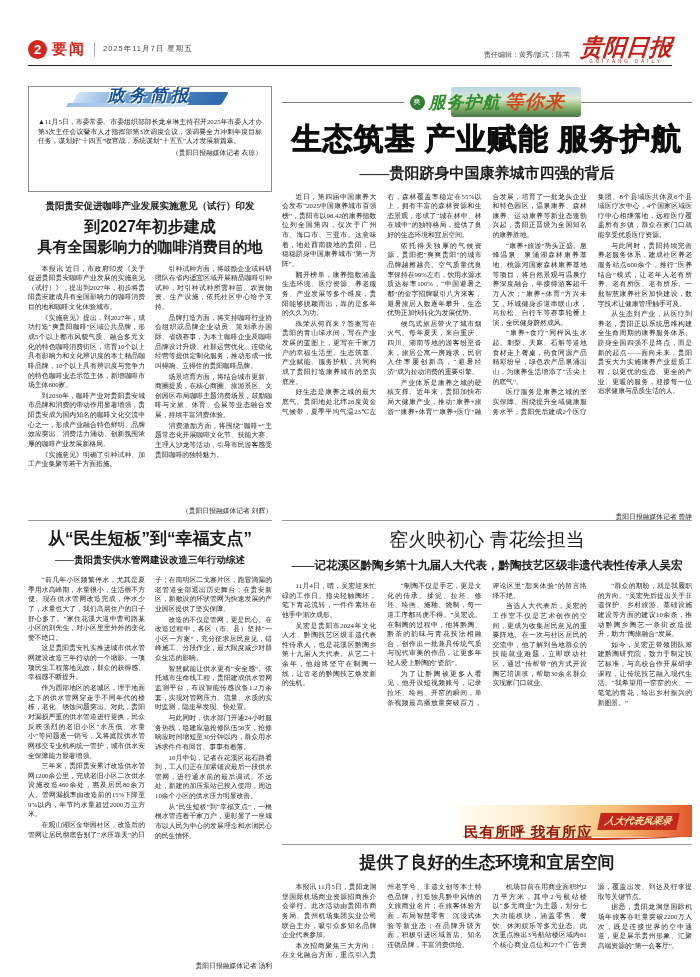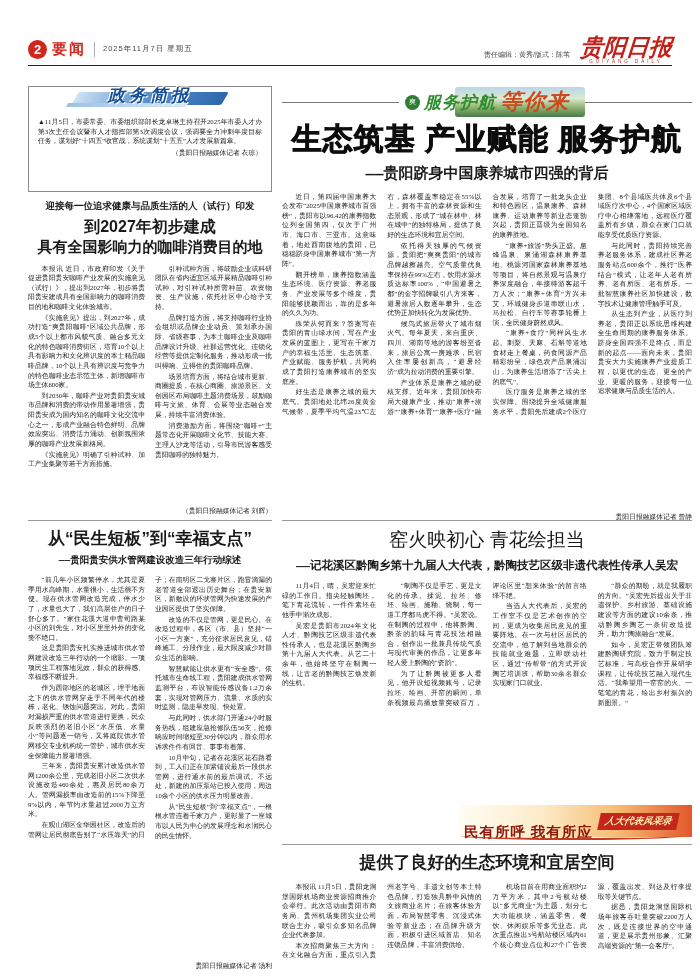--- a/index.html
+++ b/index.html
@@ -44,21 +44,21 @@
                  text-shadow:1px 1px 0 #fff, -1px -1px 0 #fff; }
   .brief-body { font-family:"Liberation Serif","DejaVu Serif",serif;
                 font-size:6.8px; line-height:1.42; text-align:justify; color:#222; }
   .brief-byline { font-size:6.8px; text-align:right; margin-top:2px;
                   font-family:"Liberation Serif","DejaVu Serif",serif; }
 
   
   .kicker { font-size:9.5px; font-weight:bold; text-align:center; }
   .t-big1 { font-size:16px; font-weight:900; text-align:center; line-height:1.25; }
   .t-big2 { font-size:15px; font-weight:900; text-align:center; line-height:1.3; }
-  .subtitle { font-weight:bold; text-align:center; font-family:Liberation Mono, monospace; }
+  .subtitle { font-weight:bold; text-align:center; font-family:Liberation Serif, serif; }
   .article-body { text-align:justify; overflow:hidden; }
   .article-body p { font-family:"Liberation Serif","DejaVu Serif",serif;
                     font-size:6.8px; line-height:1.42; text-indent:2em; color:#222;
                     margin-bottom:1px; }
   .byline { font-size:6.8px; text-align:right; margin-top:2px;
             font-family:"Liberation Serif","DejaVu Serif",serif; color:#222; }
 
   
   .coffee { position:absolute; left:28px; top:200px; width:244px; }
   .coffee .article-body { column-count:2; column-gap:10px; height:240px; margin-top:7px; }
@@ -76,21 +76,21 @@
   .banner-center { position:relative; display:flex; align-items:center; padding:0 6px; height:34px; }
   .banner-thumb { position:absolute; right:-10px; top:2px; width:130px; height:30px; z-index:0;
                   border-radius:3px;
                   background:linear-gradient(180deg,#b8d6e8 0%,#dce9d2 38%,#8db470 68%,#49794b 100%); }
   .banner-logo { width:15px; height:15px; border-radius:50%; background:#2e7d32; color:#fff;
                  font-size:7px; display:flex; align-items:center; justify-content:center;
                  z-index:1; margin-right:4px; flex:none; }
   .banner-green { z-index:1; color:#2e8b2e; font-family:"DejaVu Serif","Liberation Serif",serif;
                   font-weight:900; font-style:italic; font-size:17px; letter-spacing:1px; }
   .banner-red { z-index:1; color:#cc4a1d; font-family:"DejaVu Serif","Liberation Serif",serif;
-                font-weight:900; font-style:italic; font-size:22px; letter-spacing:1px; margin-left:4px; }
+                font-weight:900; font-style:italic; font-size:19px; letter-spacing:1px; margin-left:4px; }
 
   
   .main-art { position:absolute; left:282px; top:122px; width:410px; }
   .main-headline { font-size:30px; font-weight:900; text-align:center; letter-spacing:1px;
                    color:#0d0d0d; -webkit-text-stroke:0.8px #0d0d0d; line-height:1.15; }
   .main-art .subtitle { font-size:15px; margin-top:7px; }
   .main-art .article-body { column-count:4; column-gap:11px; height:318px; margin-top:9px; }
 
   
   .ceramics { position:absolute; left:282px; top:527px; width:410px; }
@@ -135,21 +135,21 @@
   <div class="brief-head">
     <div class="brief-swoosh"></div>
     <div class="brief-swoosh2"></div>
     <div class="brief-title">政务简报</div>
   </div>
   <div class="brief-body">▲11月5日，市委常委、市委组织部部长龙卓琳主持召开2025年市委人才办第3次主任会议暨市人才指挥部第3次调度会议，强调要全力冲刺年度目标任务，谋划好“十四五”收官战，系统谋划“十五五”人才发展新篇章。</div>
   <div class="brief-byline">（贵阳日报融媒体记者 衣琼）</div>
 </div>
 
 <div class="coffee">
-  <div class="kicker">迎接每一位追求健康与品质生活的人（试行）印发</div>
+  <div class="kicker">贵阳贵安促进咖啡产业发展实施意见（试行）印发</div>
   <div class="t-big1" style="margin-top:4px;">到2027年初步建成</div>
   <div class="t-big2">具有全国影响力的咖啡消费目的地</div>
   <div class="article-body">
       <p>本报讯 近日，市政府印发《关于促进贵阳贵安咖啡产业发展的实施意见（试行）》，提出到2027年，初步将贵阳贵安建成具有全国影响力的咖啡消费目的地和咖啡文化体验城市。</p>
       <p>《实施意见》提出，到2027年，成功打造“爽贵阳咖啡”区域公共品牌，形成5个以上都市风貌气质、融合多元文化的特色咖啡消费街区，培育10个以上具有影响力和文化辨识度的本土精品咖啡品牌，10个以上具有辨识度与竞争力的特色咖啡业态示范主体，新增咖啡市场主体600家。</p>
       <p>到2030年，咖啡产业对贵阳贵安城市品牌和消费的带动作用显著增强，贵阳贵安成为国内知名的咖啡文化交流中心之一，形成产业融合特色鲜明、品牌效应突出、消费活力涌动、创新氛围浓厚的咖啡产业发展新格局。</p>
       <p>《实施意见》明确了引种试种、加工产业集聚等若干方面措施。</p>
       <p>引种试种方面，将鼓励企业或科研团队在省内适宜区域开展精品咖啡引种试种，对引种试种所需种苗、农资物资、生产设施，依托社区中心给予支持。</p>
       <p>品牌打造方面，将支持咖啡行业协会组织或品牌企业动员、策划承办国际、省级赛事，为本土咖啡企业及咖啡品牌设计升级、社群运营优化、连锁化经营等提供定制化服务，推动形成一批叫得响、立得住的贵阳咖啡品牌。</p>
       <p>场景培育方面，将结合城市更新、商圈提质，在核心商圈、旅游景区、文创园区布局咖啡主题消费场景，鼓励咖啡与文旅、体育、会展等业态融合发展，持续丰富消费体验。</p>

